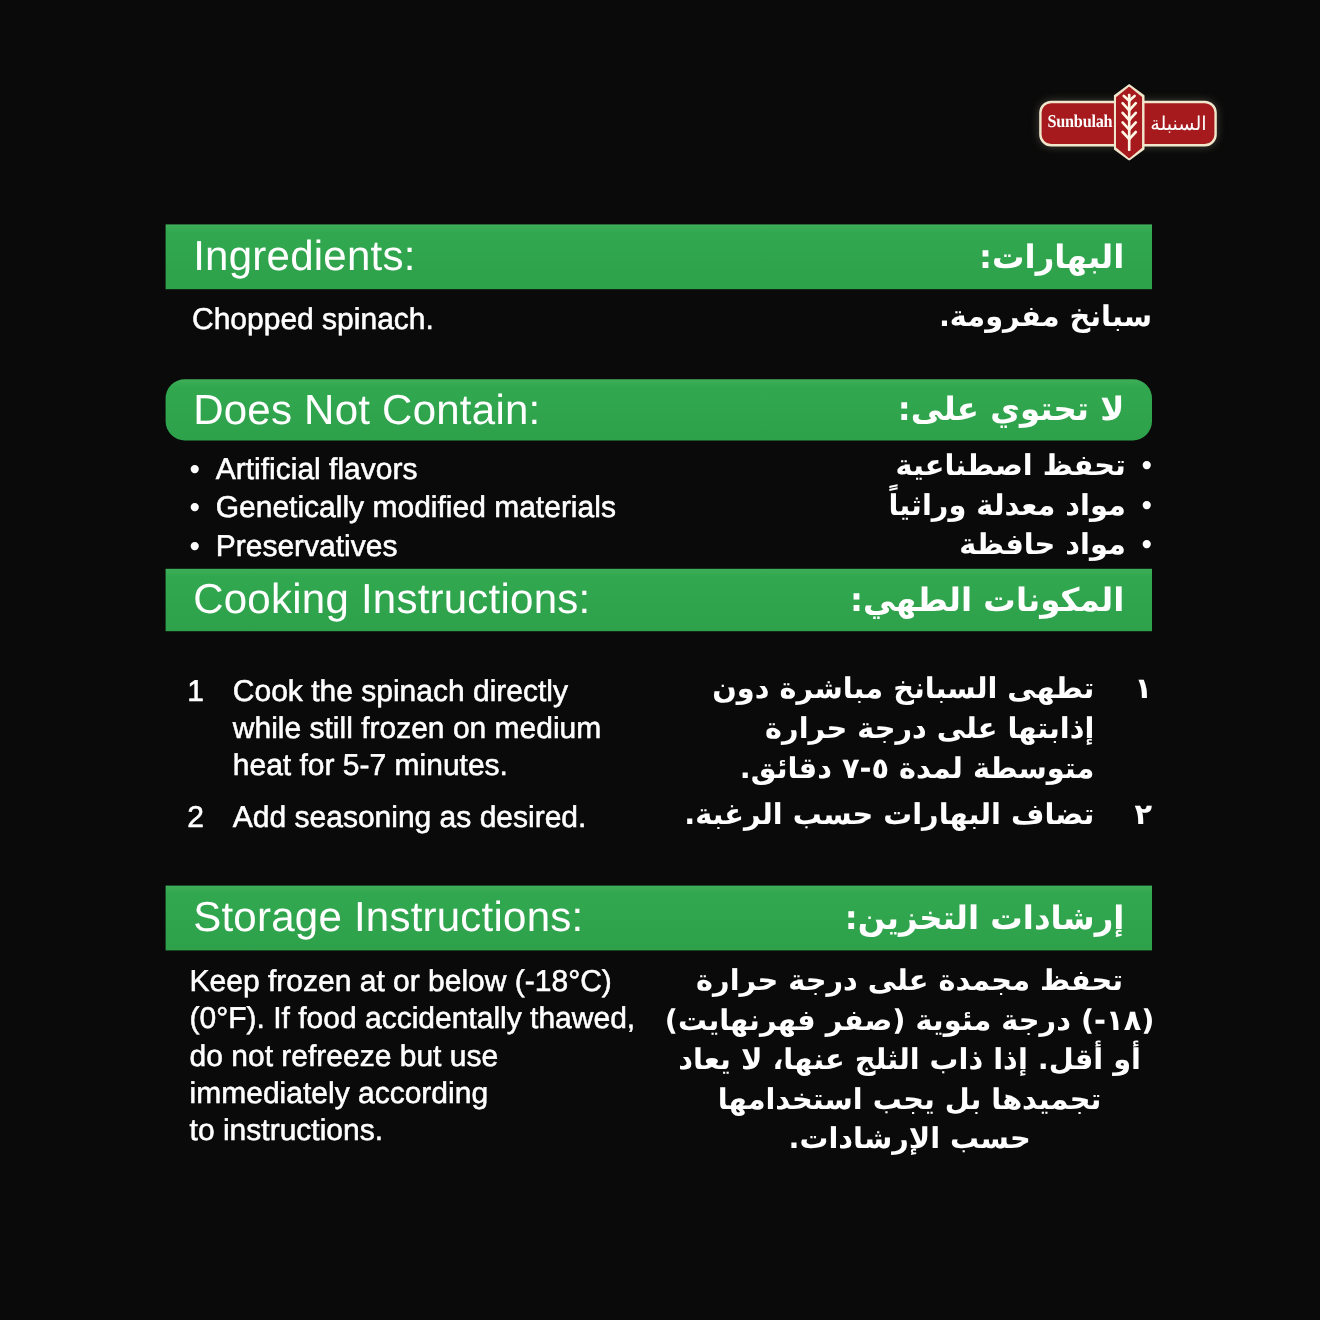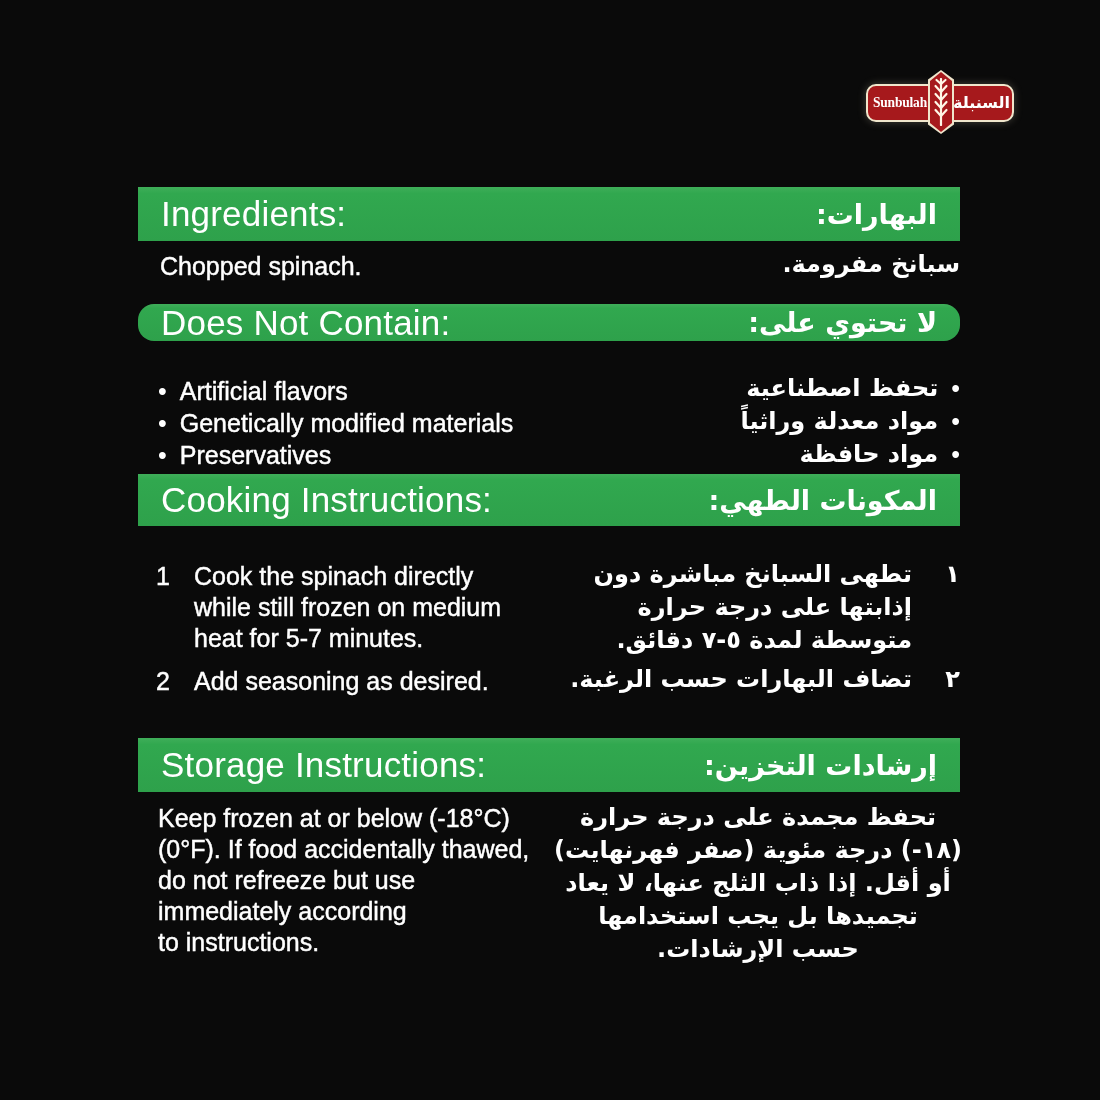--- a/index.html
+++ b/index.html
@@ -43,21 +43,21 @@
              box-shadow:0 0 8px rgba(240,230,200,.25);}
   .logo-diamond-outer{position:absolute;left:62px;top:0;width:26px;height:64px;background:#f0e6cc;
              clip-path:polygon(50% 0,100% 15%,100% 85%,50% 100%,0 85%,0 15%);}
   .logo-diamond-inner{position:absolute;left:64px;top:2px;width:22px;height:60px;background:#a6191c;
              clip-path:polygon(50% 0,100% 15%,100% 85%,50% 100%,0 85%,0 15%);}
   .logo-wheat{position:absolute;left:66px;top:8px;}
   .logo-latin{position:absolute;left:4px;top:14px;width:58px;height:38px;line-height:36px;
               text-align:center;font-family:"Liberation Serif",serif;font-weight:700;font-size:15px;
               transform:scaleX(.9);letter-spacing:-.2px;}
   .logo-arabic{position:absolute;right:4px;top:14px;width:56px;height:24px;line-height:38px;
-               text-align:center;font-family:"DejaVu Sans",sans-serif;font-weight:700;font-size:16px;direction:rtl;}
+               text-align:center;font-family:"DejaVu Sans",sans-serif;font-weight:400;font-size:16px;direction:rtl;}
 </style>
 </head>
 <body>
 
 <div class="canvas">
 
   <div class="logo">
     <div class="logo-rect"></div>
     <div class="logo-diamond-outer"></div>
     <div class="logo-diamond-inner"></div>
@@ -81,21 +81,21 @@
     <div class="logo-arabic">السنبلة</div>
   </div>
 
   <div class="bar" style="top:187px;height:54px;">
     <span class="bar-en">Ingredients:</span>
     <span class="bar-ar">البهارات:</span>
   </div>
   <div class="en-body" style="left:160px;top:251px;">Chopped spinach.</div>
   <div class="ar-body" style="right:140px;top:248px;">سبانخ مفرومة.</div>
 
-  <div class="bar" style="top:304px;height:37px;border-radius:16px;">
+  <div class="bar" style="top:316px;height:51px;border-radius:16px;">
     <span class="bar-en">Does Not Contain:</span>
     <span class="bar-ar">لا تحتوي على:</span>
   </div>
 
   <div class="blist en" style="left:158px;top:375px;">
     <div class="brow">
       <span class="dot">•</span>
       <span class="en-body" style="position:static;">Artificial flavors</span>
     </div>
     <div class="brow">

